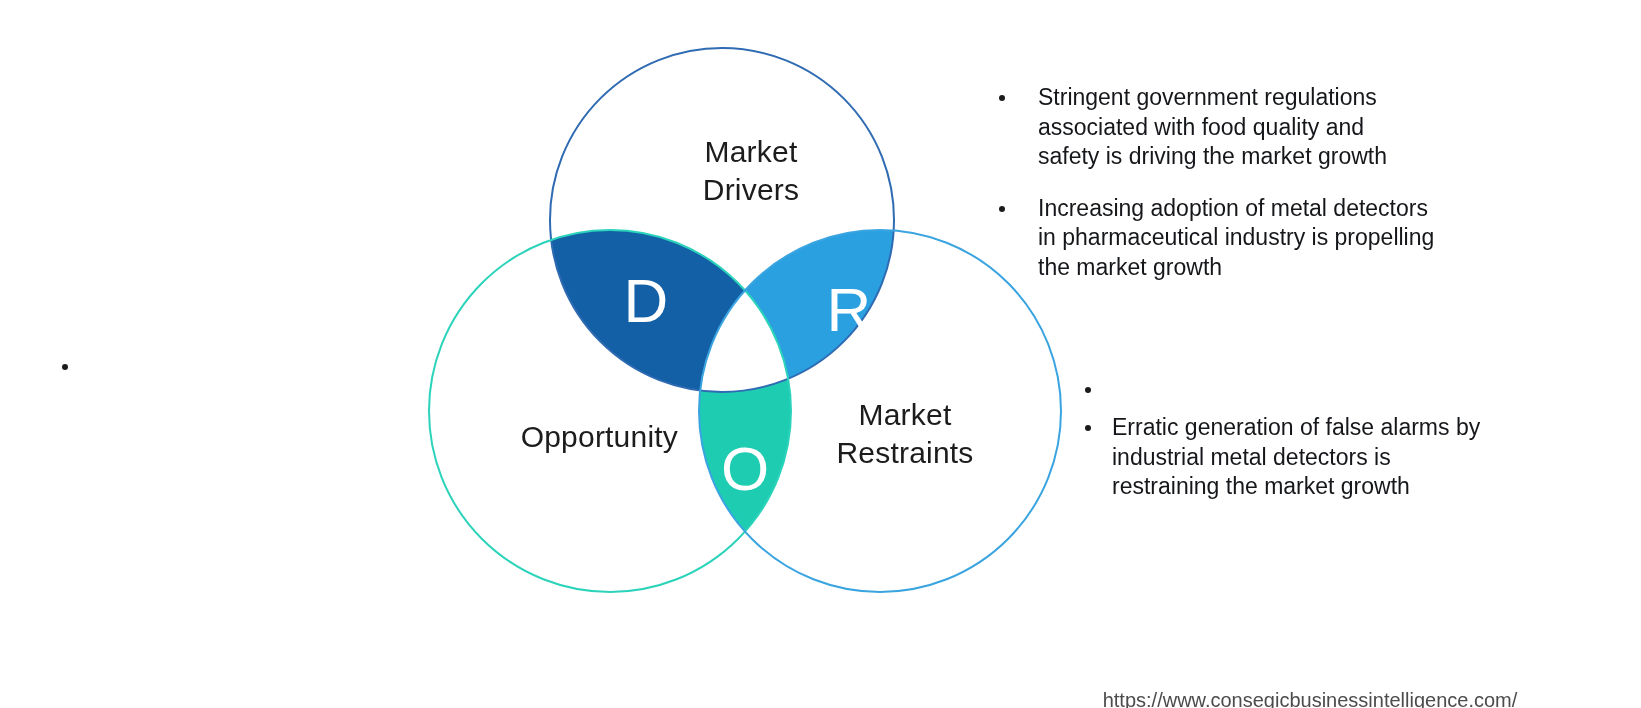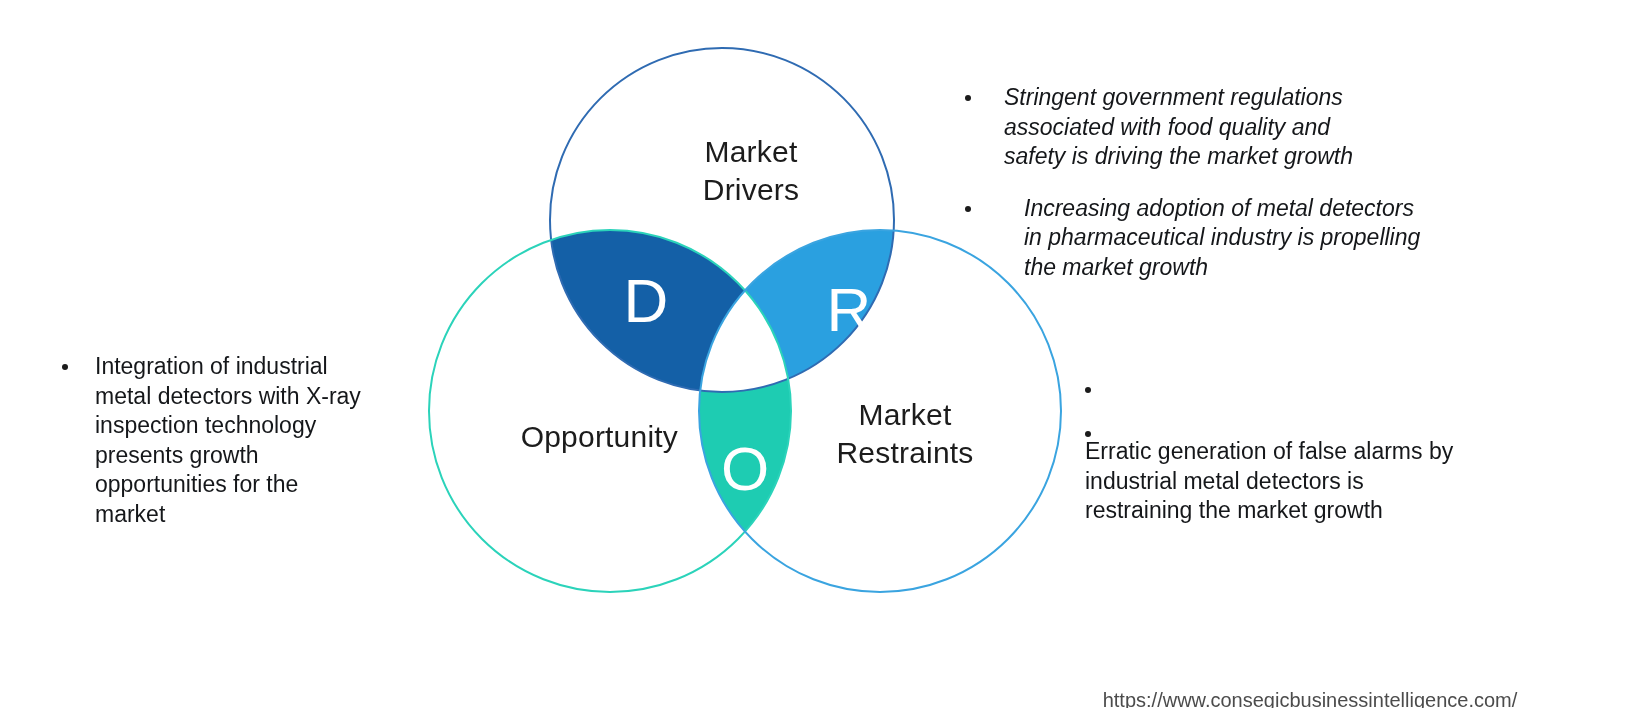--- a/index.html
+++ b/index.html
@@ -45,27 +45,27 @@
     border-radius: 50%;
     background: #1b1b1b;
     margin-top: 12px;
     flex: 0 0 6px;
   }
   .note-text { white-space: pre-line; }
 
   .note-left   { left: 62px;  top: 352px; width: 340px; }
   .note-left   .dot { margin-right: 27px; }
 
-  .note-drivers { left: 965px; top: 83px; width: 490px; font-style: italic; }
+  .note-drivers { left: 999px; top: 83px; width: 490px; }
   .note-drivers .dot { margin-right: 33px; }
-  .note-drivers .note-item + .note-item { margin-top: 22px; gap: 20px; }
+  .note-drivers .note-item + .note-item { margin-top: 22px; }
 
   .note-restraints { left: 1085px; top: 375px; width: 470px; }
   .note-restraints .dot { margin-right: 21px; }
-  .note-restraints .note-item + .note-item { margin-top: 26px; flex-direction: column; }
+  .note-restraints .note-item + .note-item { margin-top: 20px; }
 
   .footer-url {
     position: absolute;
     left: 1030px; top: 652px; width: 560px;
     text-align: center;
     color: #4c4c4c;
     font-size: 20px;
     line-height: 24px;
     margin-top: 36px;
   }
@@ -113,26 +113,20 @@
   <div class="circle-label" style="left:785px; top:396px; width:240px;">Market
 Restraints</div>
 
   <div class="region-letter" style="left:596px; top:270px;">D</div>
   <div class="region-letter" style="left:799px; top:279px;">R</div>
   <div class="region-letter" style="left:695px; top:438px;">O</div>
 
   <div class="note note-left">
     <div class="note-item">
       <span class="dot"></span>
-      <span class="note-text">Integration of industrial
-metal detectors with X-ray
-inspection technology
-presents growth
-opportunities for the
-market</span>
     </div>
   </div>
 
   <div class="note note-drivers">
     <div class="note-item">
       <span class="dot"></span>
       <span class="note-text">Stringent government regulations
 associated with food quality and
 safety is driving the market growth</span>
     </div>

